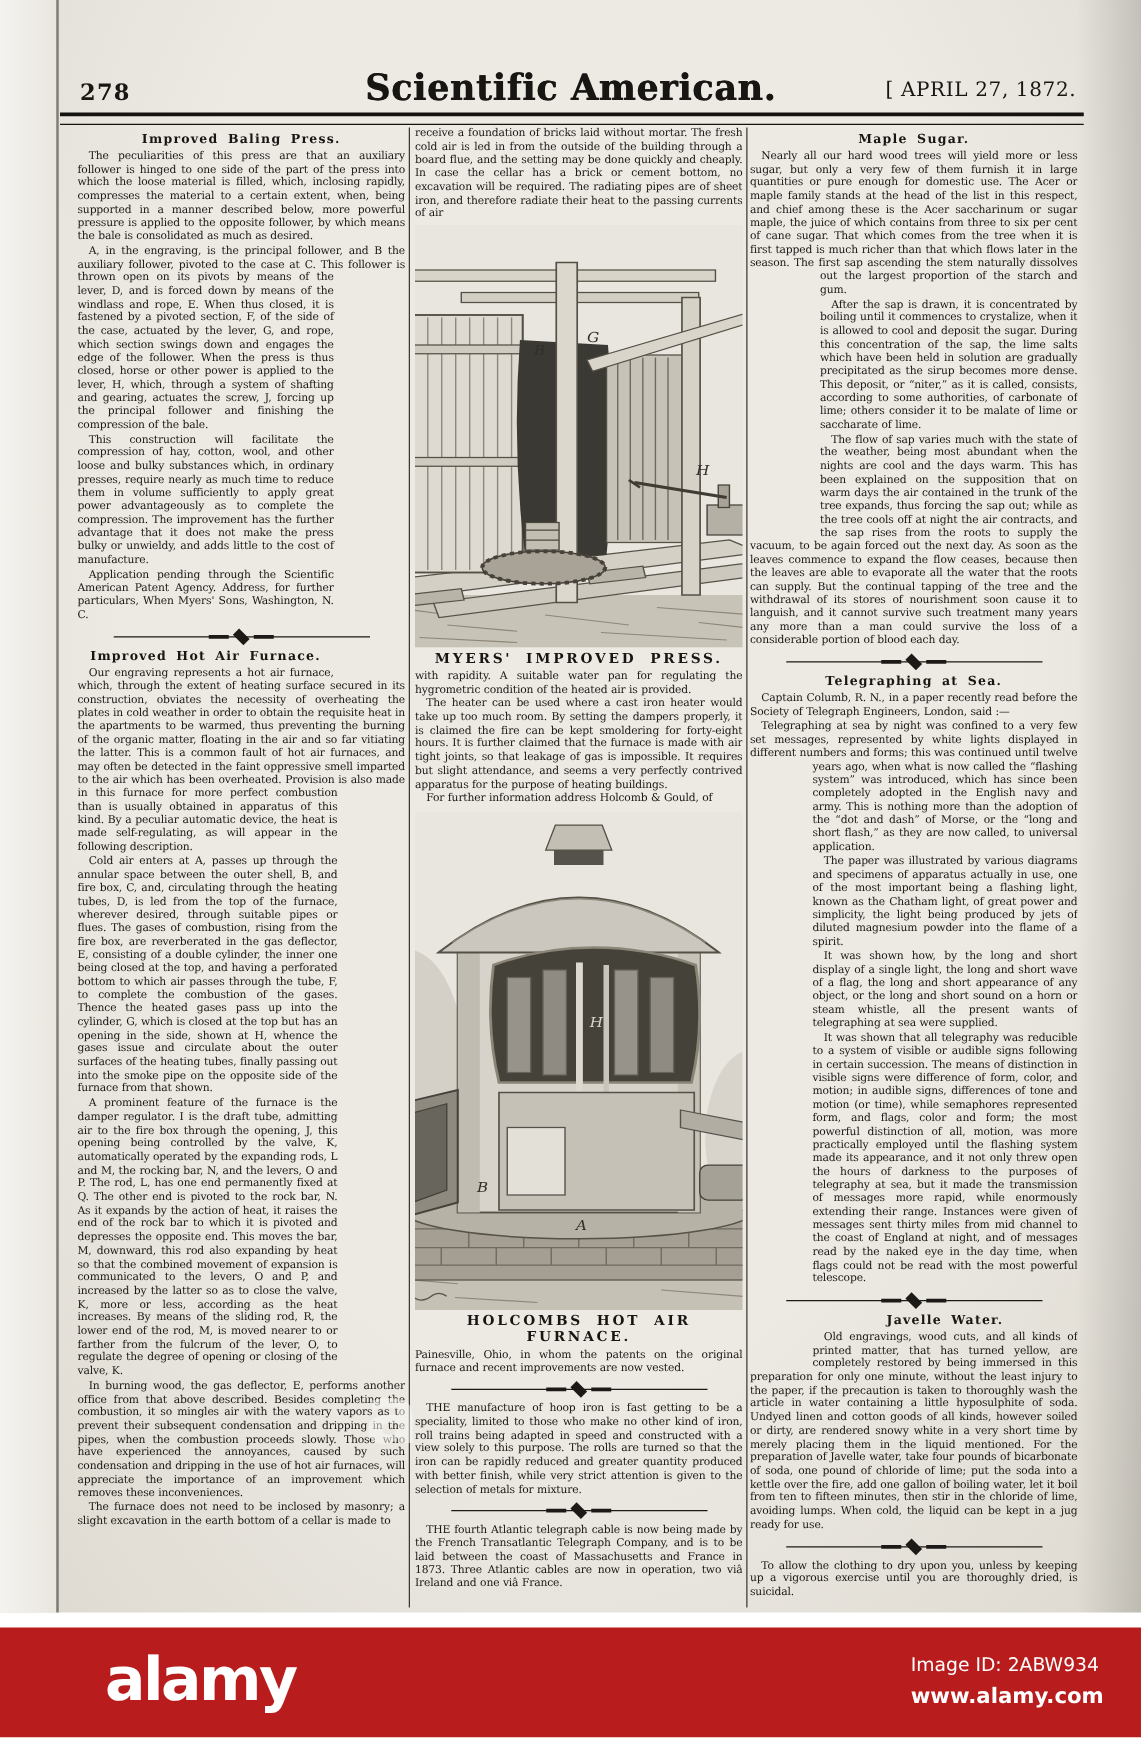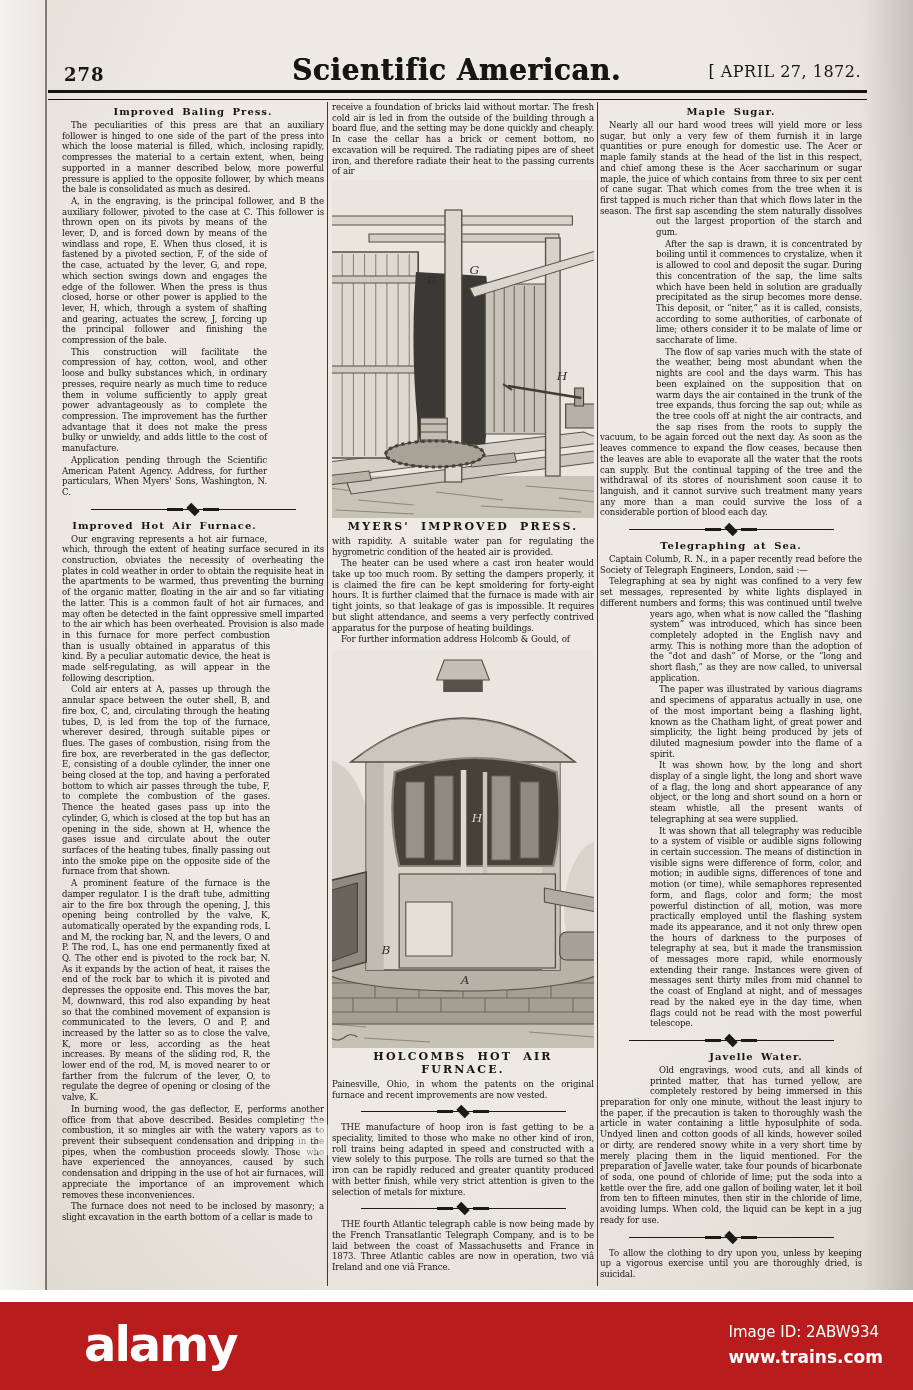--- a/index.html
+++ b/index.html
@@ -278,15 +278,15 @@
     <p>To allow the clothing to dry upon you, unless by keeping up a vigorous exercise until you are thoroughly dried, is suicidal.</p>
   </div>
 
   <div class="ghost-a">a</div>
 </div>
 
 <div class="alamy-bar">
   <div class="alamy-logo">alamy</div>
   <div class="alamy-right">
     <div class="alamy-id">Image ID: 2ABW934</div>
-    <div class="alamy-site">www.trains.com</div>
+    <div class="alamy-site">www.alamy.com</div>
   </div>
 </div>
 
 </body></html>

